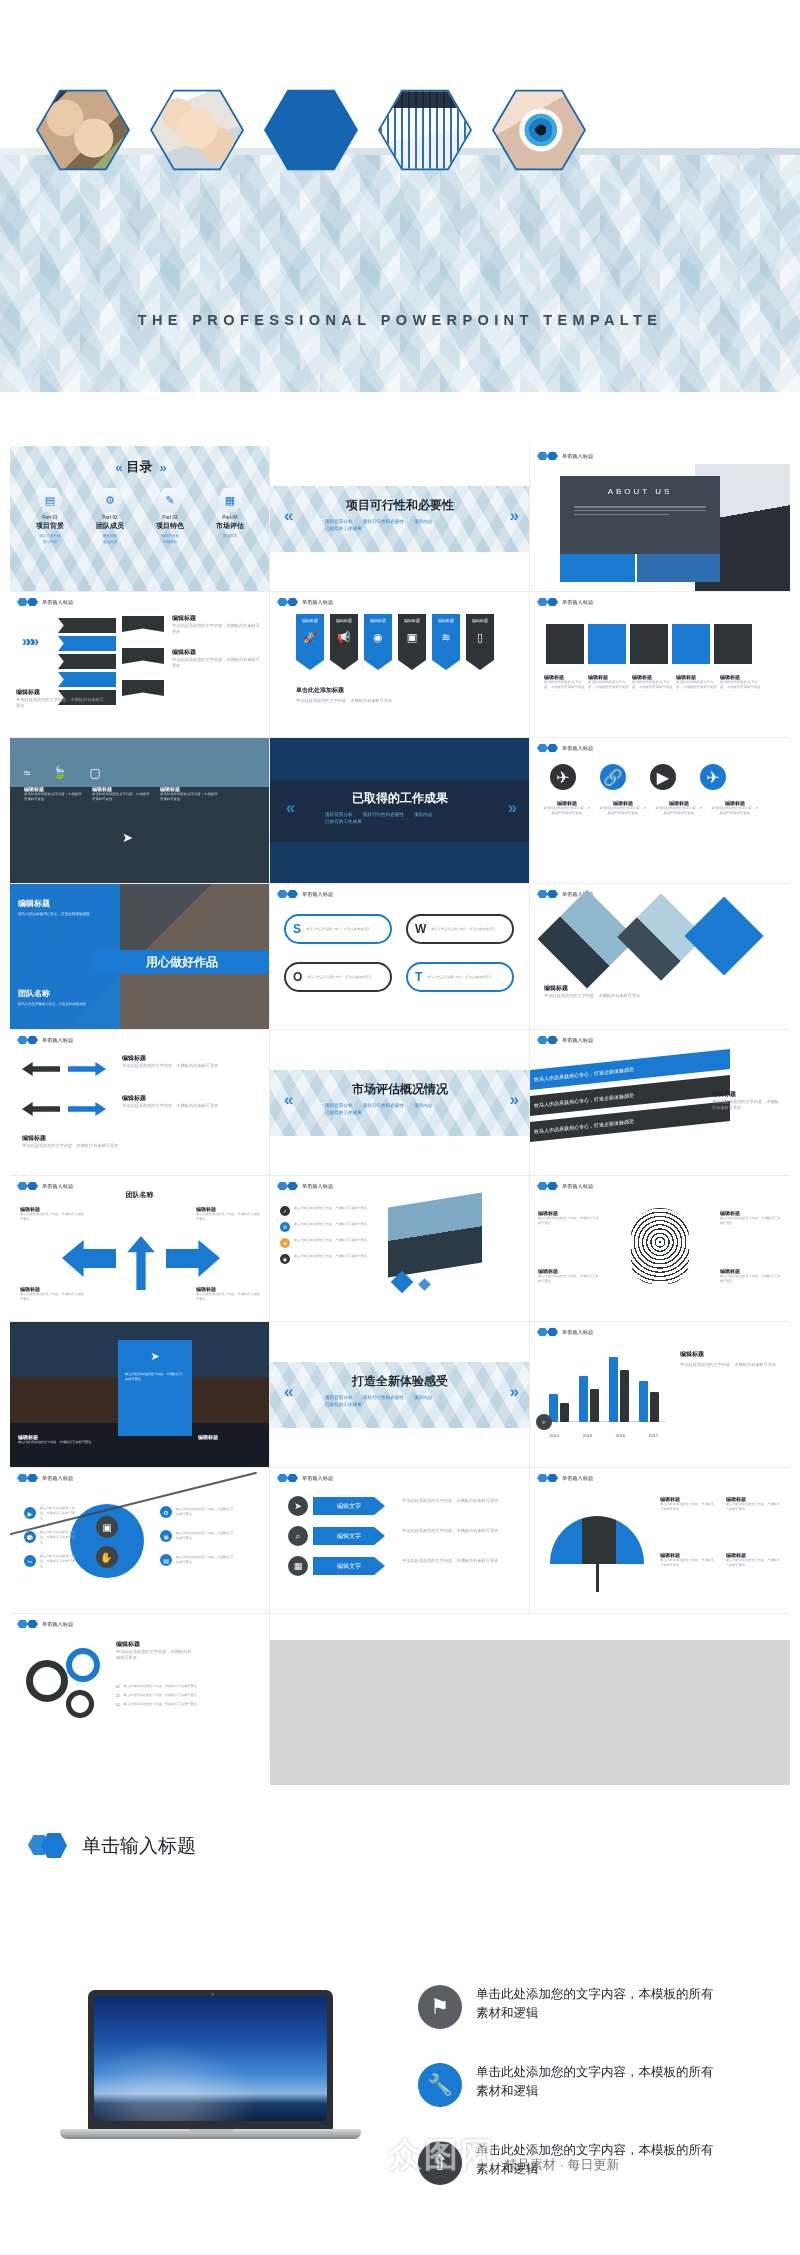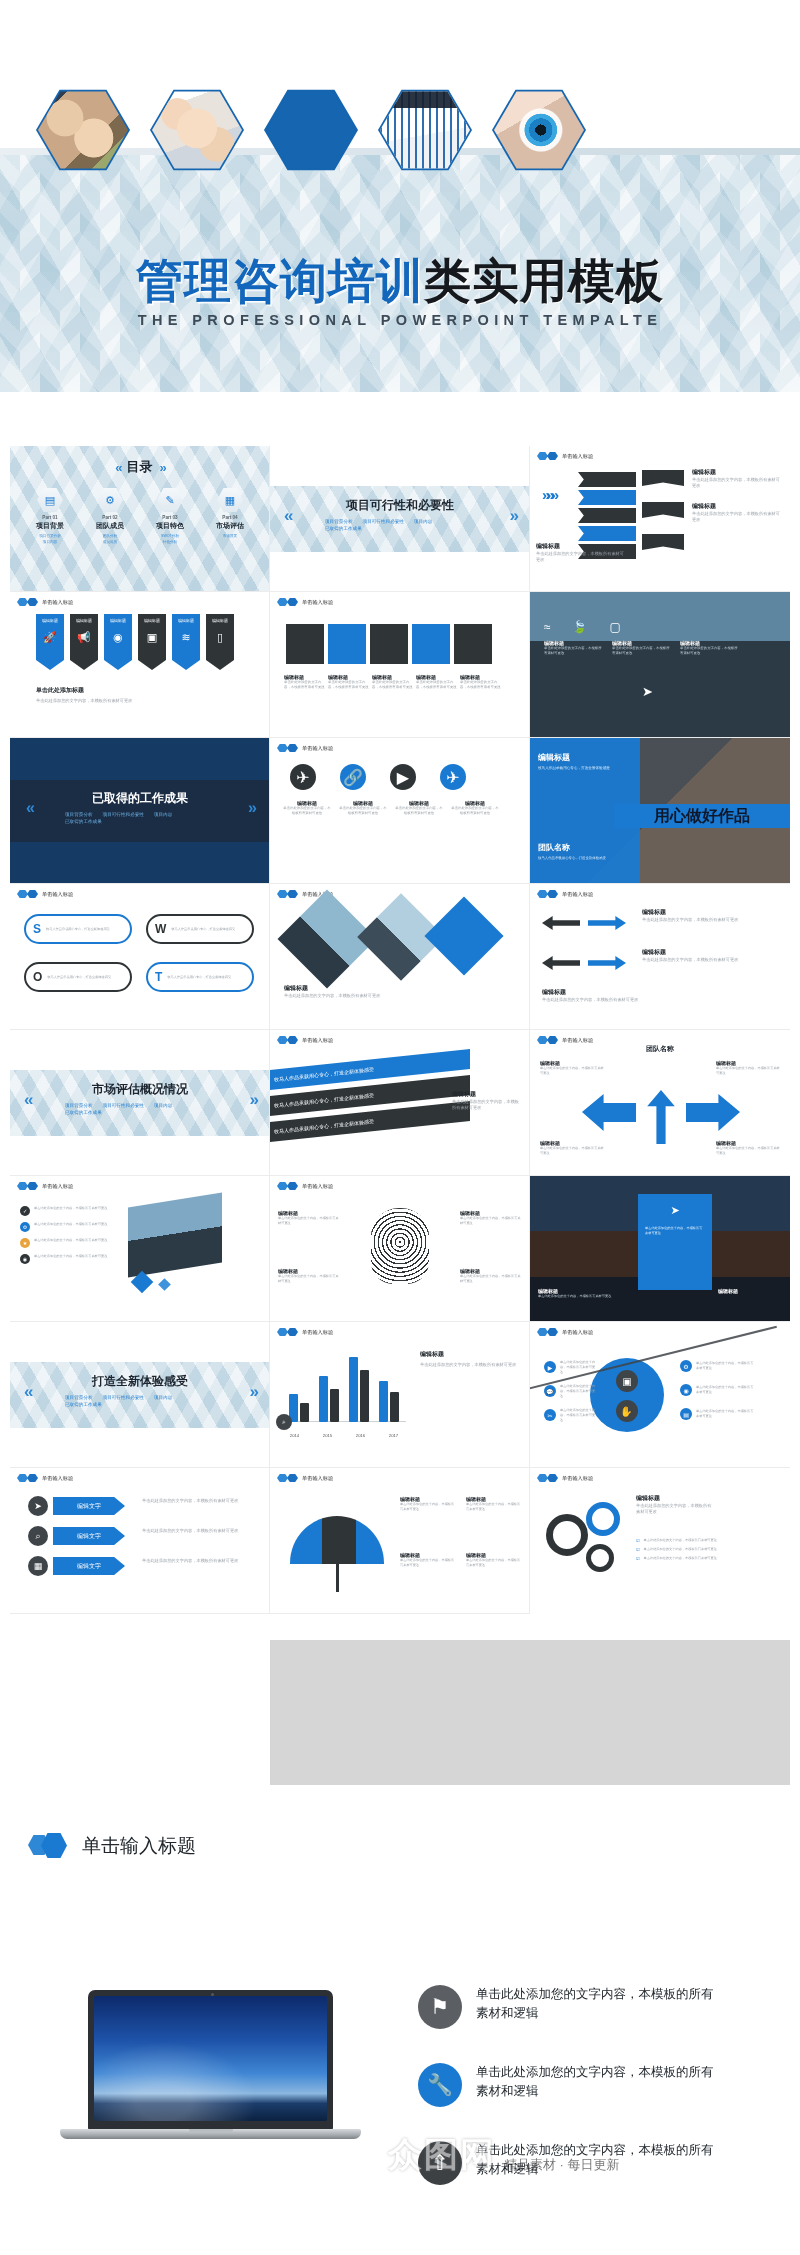--- a/index.html
+++ b/index.html
@@ -206,21 +206,20 @@
           <div class="inner"></div>
         </div>
       <div class="hex hex4 ph-chart">
           <div class="inner"></div>
         </div>
       <div class="hex hex5 ph-eye">
           <div class="inner"></div>
         </div>
     </div>
 
-    <div class="hero-title"><span class="ht-blue">管理咨询培训</span><span class="ht-dark">类实用模板</span></div>
     <div class="hero-sub">THE PROFESSIONAL POWERPOINT TEMPALTE</div>
   </div>
 
   <div class="grid">
 
     <div class="slide poly-bg">
       <div style="position:absolute;left:0;top:0;width:100%;height:100%;">
         <div style="position:absolute;left:50%;top:12px;transform:translateX(-50%);display:flex;align-items:center;gap:7px;">
           <span class="chev" style="font-size:13px;">«</span>
           <span style="font-size:13px;font-weight:bold;color:#1d2630;">目录</span>
@@ -265,20 +264,38 @@
         <div style="position:absolute;left:50%;top:11px;transform:translateX(-50%);font-size:12px;font-weight:bold;color:#1d2630;white-space:nowrap;">项目可行性和必要性</div>
         <div style="position:absolute;left:50%;top:33px;transform:translateX(-50%);width:150px;display:flex;flex-wrap:wrap;gap:2px 10px;">
           <span class="bul">项目背景分析</span>
           <span class="bul">项目可行性和必要性</span>
           <span class="bul">项目内容</span>
           <span class="bul">已取得的工作成果</span>
         </div>
       </div>
     </div>
 
+    <div class="slide">
+      <div class="hdr">
+          <span class="dot"></span>
+          <span class="dot d2"></span>
+          <span class="t">单击输入标题</span>
+        </div>
+      <div style="position:absolute;right:0;top:18px;width:95px;height:128px;background:linear-gradient(170deg,#dfe5ea 0 40%,#2a3038 40% 100%);"></div>
+      <div style="position:absolute;left:30px;top:30px;width:160px;height:78px;background:#3f4752;">
+        <div style="position:absolute;left:50%;top:11px;transform:translateX(-50%);color:#fff;font-size:8px;letter-spacing:3px;">ABOUT US</div>
+        <div style="position:absolute;left:14px;top:30px;width:132px;">
+          <div class="ln" style="background:#768091;width:100%;"></div>
+          <div class="ln" style="background:#768091;width:100%;"></div>
+          <div class="ln" style="background:#768091;width:72%;"></div>
+        </div>
+      </div>
+      <div style="position:absolute;left:30px;top:108px;width:75px;height:28px;background:#1a7ad1;"></div>
+      <div style="position:absolute;left:107px;top:108px;width:83px;height:28px;background:#2f6fb0;"></div>
+    </div>
 
     <div class="slide">
       <div class="hdr">
           <span class="dot"></span>
           <span class="dot d2"></span>
           <span class="t">单击输入标题</span>
         </div>
       <div style="position:absolute;left:12px;top:40px;color:#1a7ad1;font-size:15px;letter-spacing:-4px;font-weight:bold;">»»»</div>
       <div style="position:absolute;left:48px;top:26px;width:60px;height:86px;">
         <div style="position:absolute;left:0;top:0;width:58px;height:15px;background:#2f3437;clip-path:polygon(0 0,100% 0,100% 100%,0 100%,10% 50%);"></div>
@@ -438,21 +455,21 @@
         <div style="position:absolute;left:8px;top:14px;">
           <div style="font-size:8px;font-weight:bold;color:#fff;">编辑标题</div>
           <div style="font-size:3.6px;color:#d5e8f8;margin-top:3px;line-height:1.5;">牧马人作品承载用心专心，打造全新体验感受</div>
         </div>
         <div style="position:absolute;left:8px;top:104px;">
           <div style="font-size:8px;font-weight:bold;color:#fff;">团队名称</div>
           <div style="font-size:3.4px;color:#d5e8f8;margin-top:3px;line-height:1.5;">牧马人作品承载用心专心，打造全新体验感受</div>
         </div>
       </div>
       <div style="position:absolute;left:84px;top:66px;width:176px;height:24px;background:#1a7ad1;display:flex;align-items:center;justify-content:center;">
-        <span style="font-size:16px;font-weight:bold;color:#0f172a;">用心做好作品</span>
+        <span style="font-size:12px;font-weight:bold;color:#ffffff;">用心做好作品</span>
       </div>
     </div>
 
     <div class="slide">
       <div class="hdr">
           <span class="dot"></span>
           <span class="dot d2"></span>
           <span class="t">单击输入标题</span>
         </div>
       <div style="position:absolute;left:14px;top:30px;width:108px;height:30px;border:2.5px solid #1a7ad1;border-radius:15px;display:flex;align-items:center;padding-left:7px;gap:5px;">

